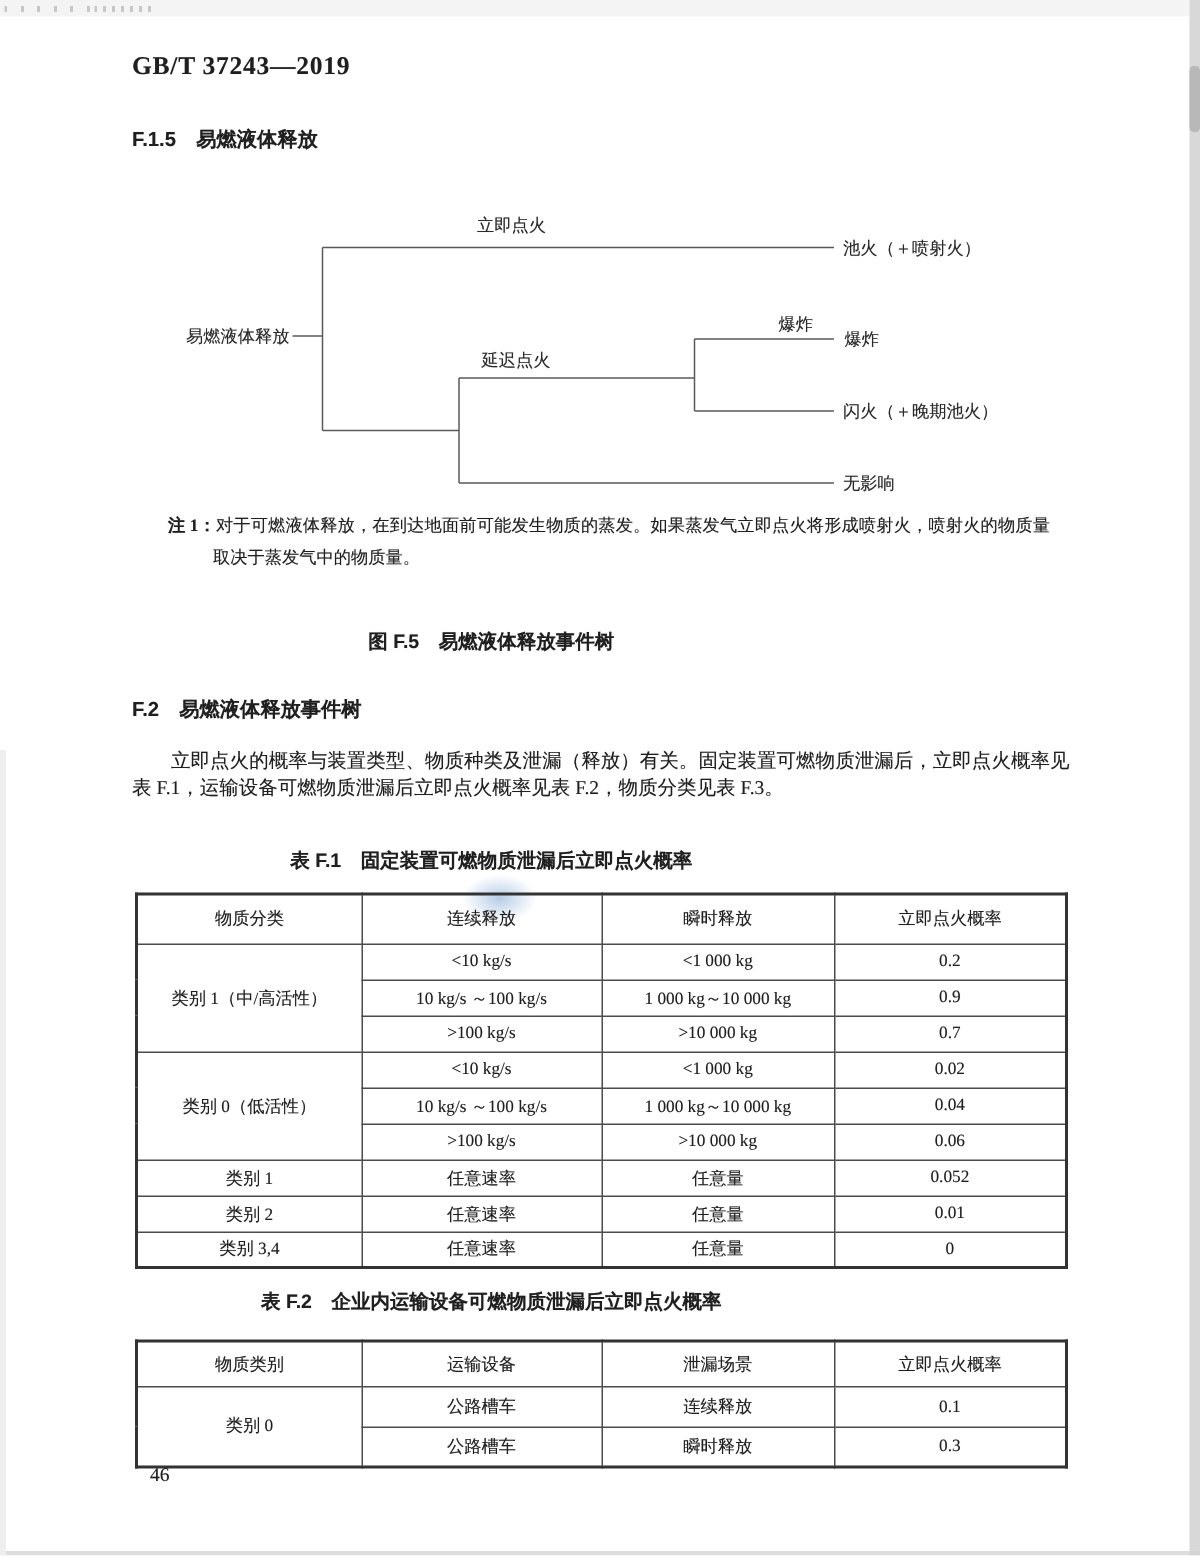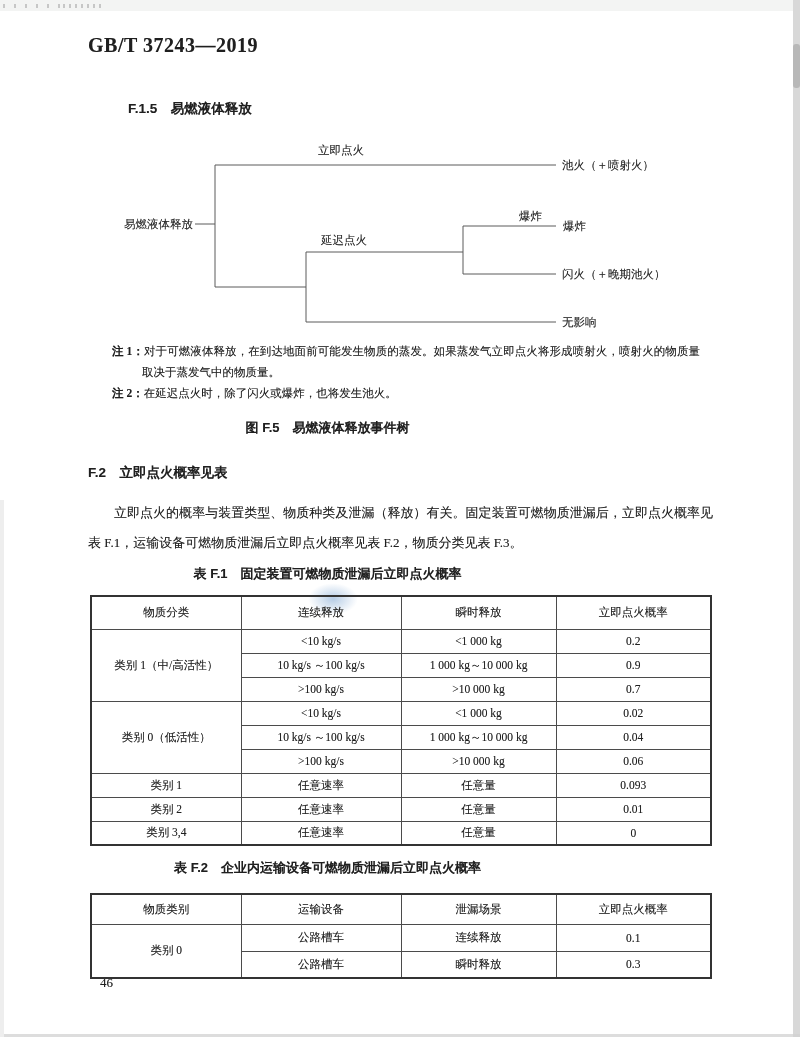--- a/index.html
+++ b/index.html
@@ -18,42 +18,42 @@
     background:repeating-linear-gradient(90deg,#a9a9a9 0 2px,transparent 2px 11px); opacity:.6; }
   .ticks-b { position:absolute; left:63px; top:4px; width:40px; height:4px;
     background:repeating-linear-gradient(90deg,#a9a9a9 0 2px,transparent 2px 6px); opacity:.6; }
   .edge-right { position:absolute; right:0; top:0; width:7px; height:1037px; background:#d8d8d8; }
   .edge-right-smudge { position:absolute; right:0; top:44px; width:7px; height:44px; background:#b8b8b8; border-radius:3px; }
   .edge-bottom { position:absolute; left:0; bottom:0; width:800px; height:3px; background:#d2d2d2; opacity:.75; }
   .edge-left { position:absolute; left:0; top:500px; width:4px; height:537px; background:#eeeeee; }
   .watermark { position:absolute; left:308px; top:583px; width:50px; height:32px;
     background:radial-gradient(ellipse at center, rgba(110,155,205,.5), rgba(110,155,205,0) 70%); }
 
-  .hdr { position:absolute; left:88px; top:34px; font-weight:bold; font-size:20px; letter-spacing:.5px; }
+  .hdr { position:absolute; left:88px; top:34px; font-weight:bold; font-size:17px; letter-spacing:.5px; }
 
   .heading { position:absolute; left:88px; font-weight:bold; font-size:13.5px;
     font-family:"Liberation Sans","DejaVu Sans",sans-serif; }
-  .h-f15 { top:100px;margin-left:40px; }
+  .h-f15 { top:84px; }
   .h-f2  { top:464px; }
 
   .tree { position:absolute; left:0; top:130px; }
   .tree text { font-size:11.5px; fill:#2a2a2a; }
   .tree path { stroke:#5a5a5a; stroke-width:1; fill:none; }
 
   .notes { position:absolute; left:112px; top:341px; width:588px; font-size:11.5px; line-height:21px; }
   .note { padding-left:30px; text-indent:-30px; text-align:justify; }
   .note .lbl { font-weight:bold; }
 
   .caption { position:absolute; left:0; width:655px; text-align:center; font-weight:bold; font-size:13px;
     font-family:"Liberation Sans","DejaVu Sans",sans-serif; }
   .cap-fig { top:419px; }
   .cap-t1  { top:565px; }
   .cap-t2  { top:859px; }
 
-  .para { position:absolute; left:88px; top:498px; width:625px; font-size:13px; line-height:30px;
+  .para { position:absolute; left:88px; top:498px; width:625px; font-size:13px; line-height:18px;
     text-align:justify; text-indent:2em; }
 
   table.std { position:absolute; left:90px; width:620px; border-collapse:collapse; table-layout:fixed;
     font-size:11.5px; text-align:center; border:2px solid #333333; }
   table.std th, table.std td { border:1px solid #4b4b4b; font-weight:normal; vertical-align:middle; padding:0 2px; }
   #t1 { top:595px; }
   #t1 thead tr { height:33px; }
   #t1 tbody tr { height:24px; }
   #t2 { top:893px; }
   #t2 thead tr { height:30px;margin-top:38px; }
@@ -86,26 +86,25 @@
   <text x="321" y="114">延迟点火</text>
   <text x="519" y="90">爆炸</text>
   <text x="562" y="39">池火（＋喷射火）</text>
   <text x="563" y="100">爆炸</text>
   <text x="562" y="148">闪火（＋晚期池火）</text>
   <text x="562" y="196">无影响</text>
 </svg>
 
 <div class="notes">
   <div class="note"><span class="lbl">注 1：</span><span>对于可燃液体释放，在到达地面前可能发生物质的蒸发。如果蒸发气立即点火将形成喷射火，喷射火的物质量取决于蒸发气中的物质量。</span></div>
-  <div class="note"><span class="lbl">注 2：</span><span>在延迟点火时，除了闪火或爆炸，也将发生池火。</span></div>
 </div>
 
 <div class="caption cap-fig">图 F.5　易燃液体释放事件树</div>
 
-<div class="heading h-f2">F.2　立即点火概率见表</div>
+<div class="heading h-f2">F.2　易燃液体释放事件树</div>
 <div class="para">立即点火的概率与装置类型、物质种类及泄漏（释放）有关。固定装置可燃物质泄漏后，立即点火概率见表 F.1，运输设备可燃物质泄漏后立即点火概率见表 F.2，物质分类见表 F.3。</div>
 
 <div class="caption cap-t1">表 F.1　固定装置可燃物质泄漏后立即点火概率</div>
 <table class="std" id="t1">
   <colgroup>
       <col style="width:150px">
       <col style="width:160px">
       <col style="width:155px">
       <col style="width:155px">
     </colgroup>
@@ -147,21 +146,21 @@
     </tr>
     <tr>
       <td>&gt;100 kg/s</td>
       <td>&gt;10 000 kg</td>
       <td>0.06</td>
     </tr>
     <tr>
       <td>类别 1</td>
       <td>任意速率</td>
       <td>任意量</td>
-      <td>0.093</td>
+      <td>0.052</td>
     </tr>
     <tr>
       <td>类别 2</td>
       <td>任意速率</td>
       <td>任意量</td>
       <td>0.01</td>
     </tr>
     <tr>
       <td>类别 3,4</td>
       <td>任意速率</td>

